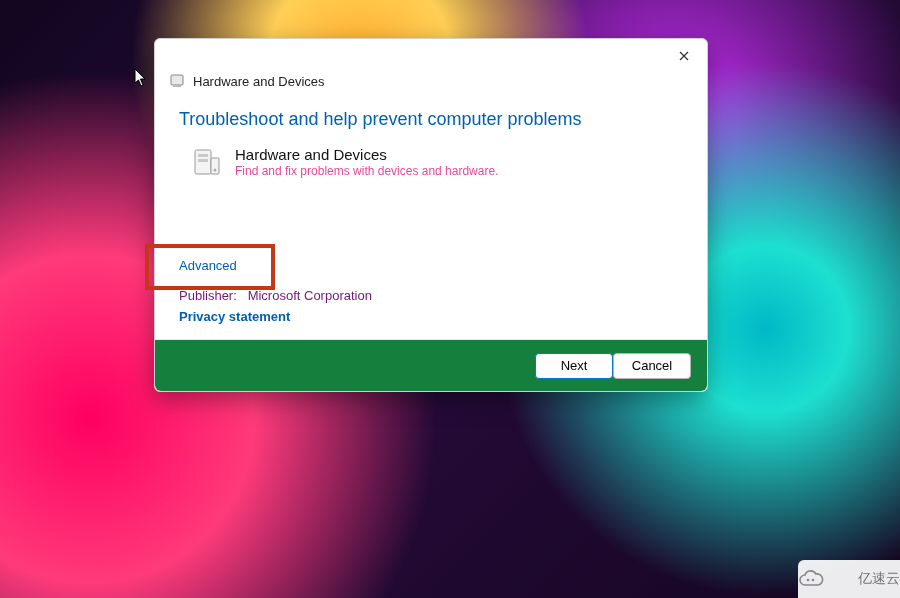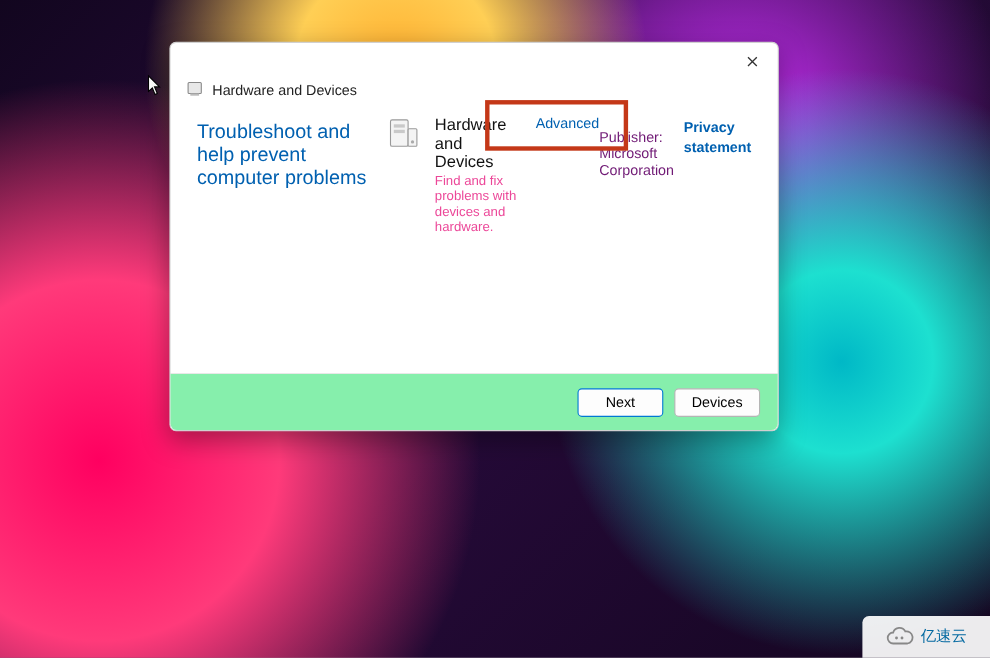--- a/index.html
+++ b/index.html
@@ -44,21 +44,21 @@
     padding: 0 14px 4px 14px;
     font-size: 13px; color: #222;
   }
   .hw-icon {
     width: 16px; height: 16px;
     display: inline-flex; align-items: center; justify-content: center;
   }
   .content {
     flex: 1 1 auto;
     padding: 10px 24px 0 24px;
-    display: flex; flex-direction: row;
+    display: flex; flex-direction: column;
   }
   .section-heading {
     color: #0060b0;
     font-size: 18px;
     font-weight: 400;
     margin: 6px 0 14px 0;
   }
   .item-row {
     display: flex; align-items: flex-start; gap: 14px;
     padding: 2px 0 6px 14px;
@@ -67,21 +67,21 @@
     width: 28px; height: 32px;
     display: inline-flex; align-items: center; justify-content: center;
     flex-shrink: 0;
   }
   .item-title { font-size: 15px; color: #111; margin-bottom: 1px; }
   .item-desc { font-size: 12px; color: #ec4899; }
   .spacer { flex: 1 1 auto; }
   .advanced-wrap {
     position: relative;
     margin-left: -24px;
-    padding-left: 36px;
+    padding-left: 24px;
   }
   .advanced-highlight {
     position: absolute;
     left: -10px; top: -12px;
     width: 130px; height: 46px;
     border: 4px solid #c43818;
     pointer-events: none;
   }
   .link {
     color: #0060b0;
@@ -89,45 +89,45 @@
     cursor: pointer;
   }
   .publisher-line {
     font-size: 13px; color: #701a75;
     margin-top: 14px;
   }
   .privacy-line { margin-top: 4px; font-weight: bold; }
   .footer {
     height: 52px;
     border-top: 1px solid #e8e8e8;
-    background: #86efac;
+    background: #15803d;
     display: flex; align-items: center; justify-content: flex-end;
-    gap: 10px; padding: 0 16px;
+    gap: 0; padding: 0 16px;
     border-bottom-left-radius: 6px; border-bottom-right-radius: 6px;
   }
   .win-btn {
     min-width: 78px; height: 26px;
     font-size: 13px;
     background: #fdfdfd;
     border: 1px solid #b5b5b5;
     border-radius: 4px;
     cursor: pointer;
     display: inline-flex; align-items: center; justify-content: center;
   }
   .win-btn.primary {
     border: 1.5px solid #0078d4;
   }
   .watermark {
     position: absolute; right: 0; bottom: 0;
-    width: 116px; height: 38px;
+    width: 102px; height: 38px;
     background: rgba(255,255,255,0.92);
     border-top-left-radius: 6px;
-    display: flex; align-items: center; justify-content: center;
+    display: flex; align-items: center; justify-content: space-between;
     gap: 6px;
-    font-size: 14px; color: #0369a1;
+    font-size: 14px; color: #737373;
   }
   .watermark svg { flex-shrink: 0; }
 </style>
 </head>
 <body>
 
 <div class="wallpaper"></div>
 
 <div class="cursor">
   <svg viewBox="0 0 14 20" width="14" height="20">
@@ -189,21 +189,21 @@
 
     <div class="privacy-line">
       <span class="link">Privacy statement</span>
     </div>
 
     <div style="height:14px"></div>
   </div>
 
   <div class="footer">
     <button class="win-btn primary">Next</button>
-    <button class="win-btn">Devices</button>
+    <button class="win-btn">Cancel</button>
   </div>
 </div>
 
 <div class="watermark">
   <svg width="26" height="18" viewBox="0 0 26 18">
     <path d="M7 15 a5 5 0 0 1 0-10 a6 6 0 0 1 11 -1 a5 5 0 0 1 2 11 Z" fill="none" stroke="#888" stroke-width="1.6"></path>
     <circle cx="10" cy="10" r="1.3" fill="#888"></circle>
     <circle cx="15" cy="10" r="1.3" fill="#888"></circle>
   </svg>
   <span>亿速云</span>

